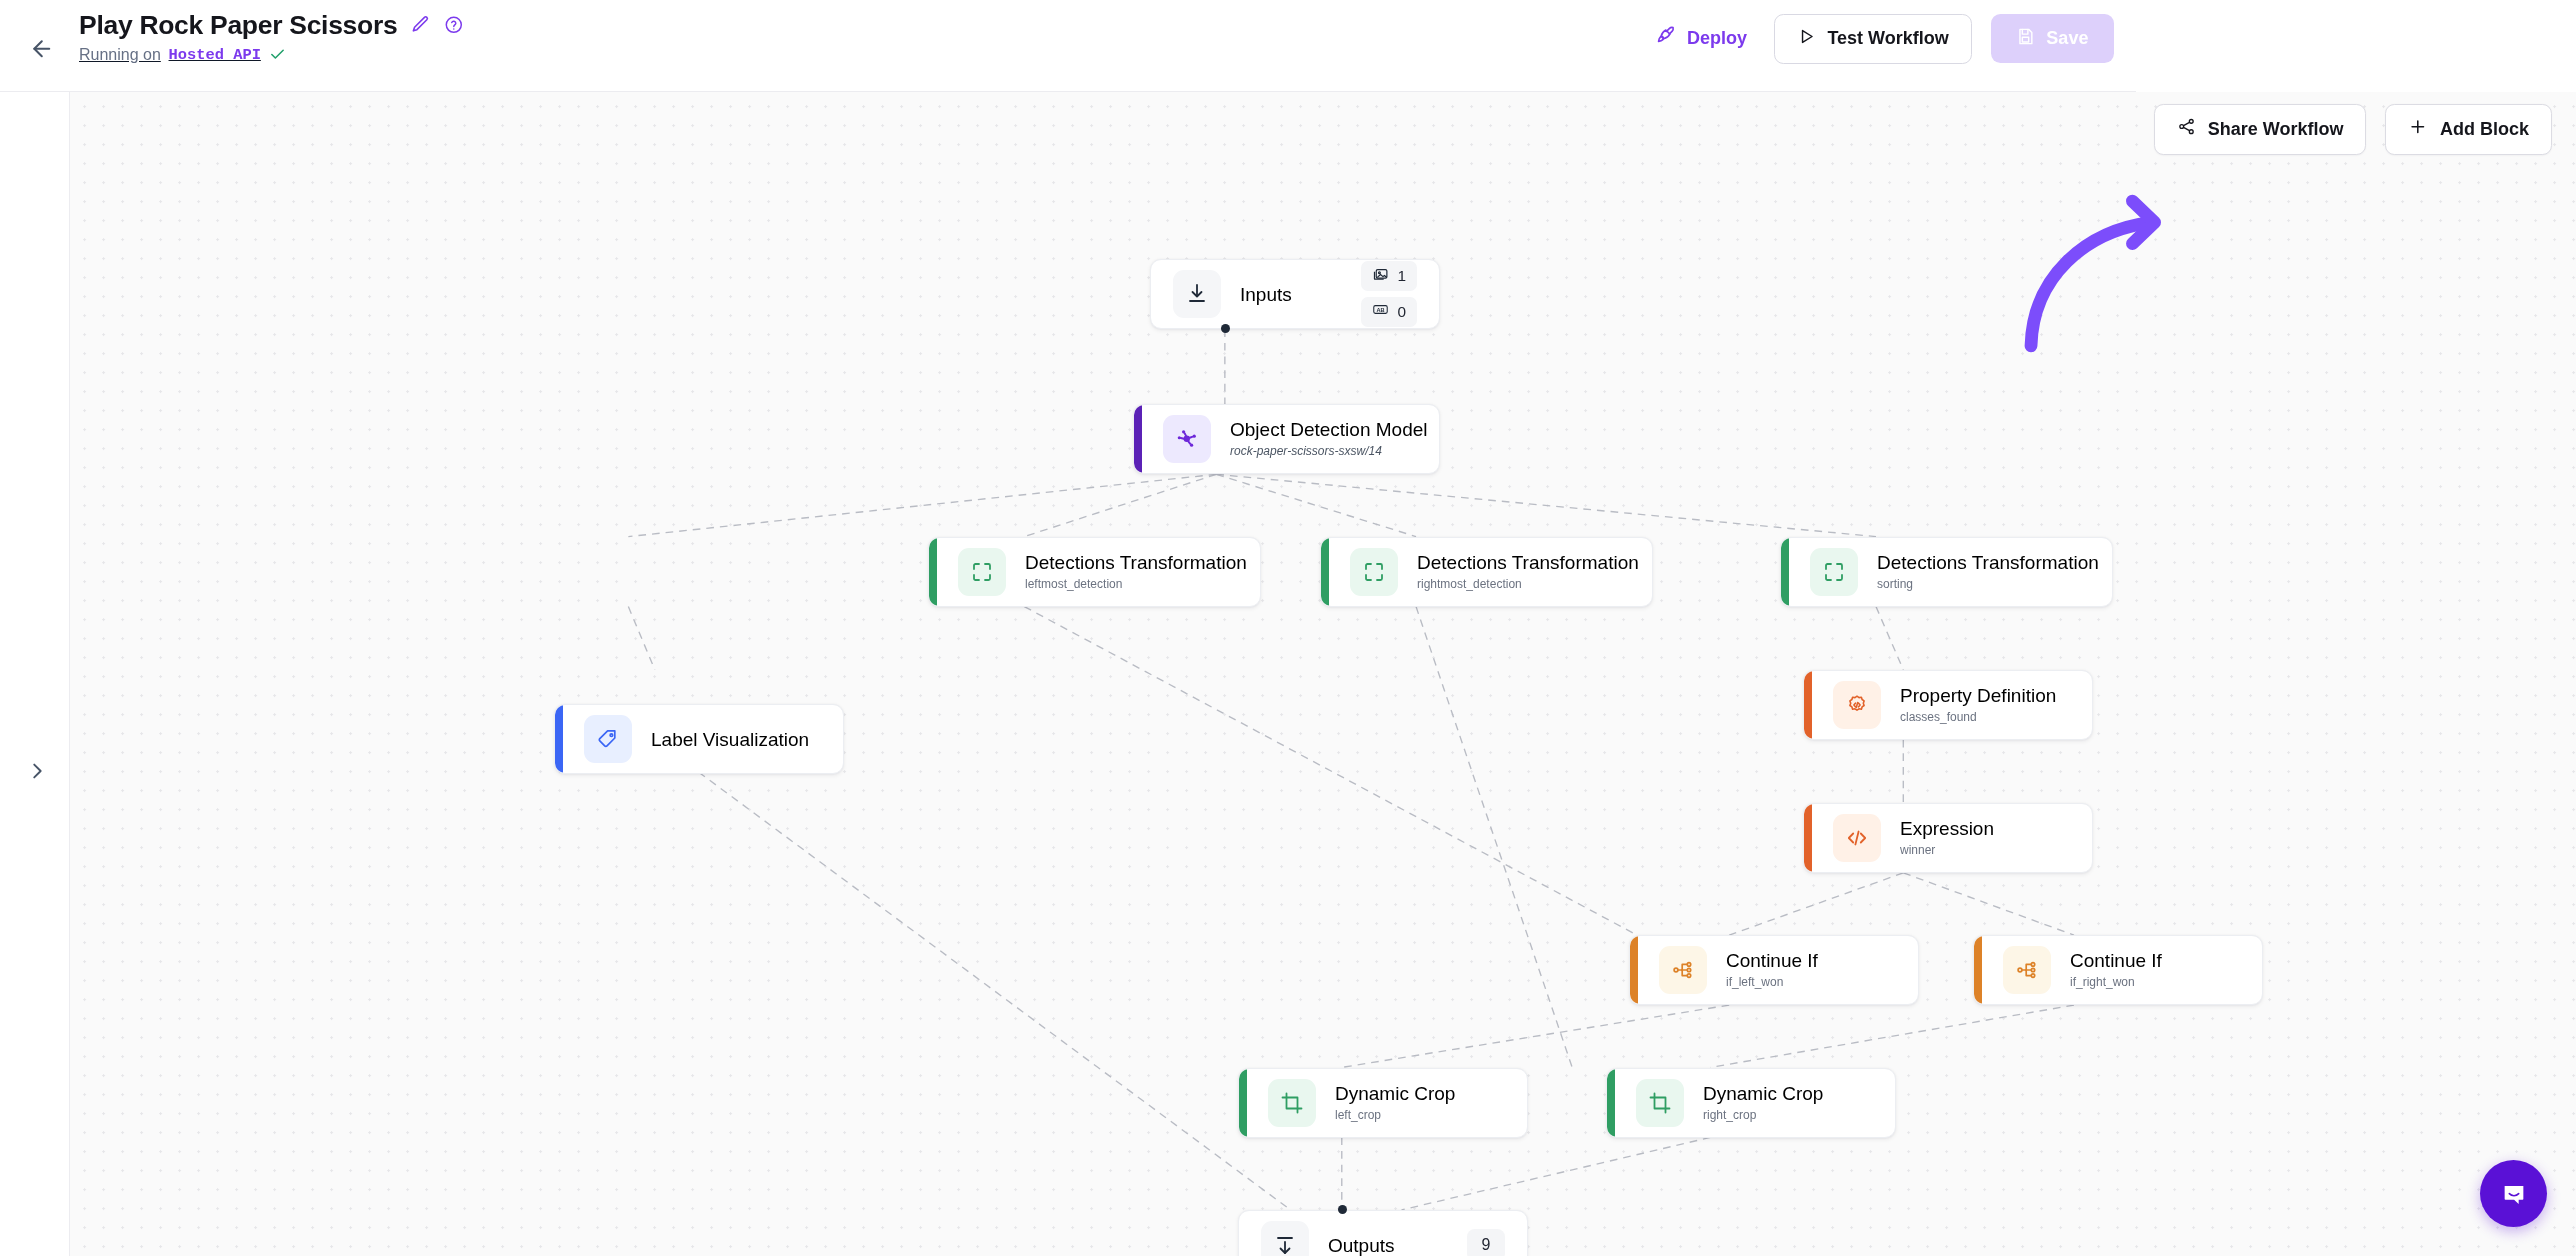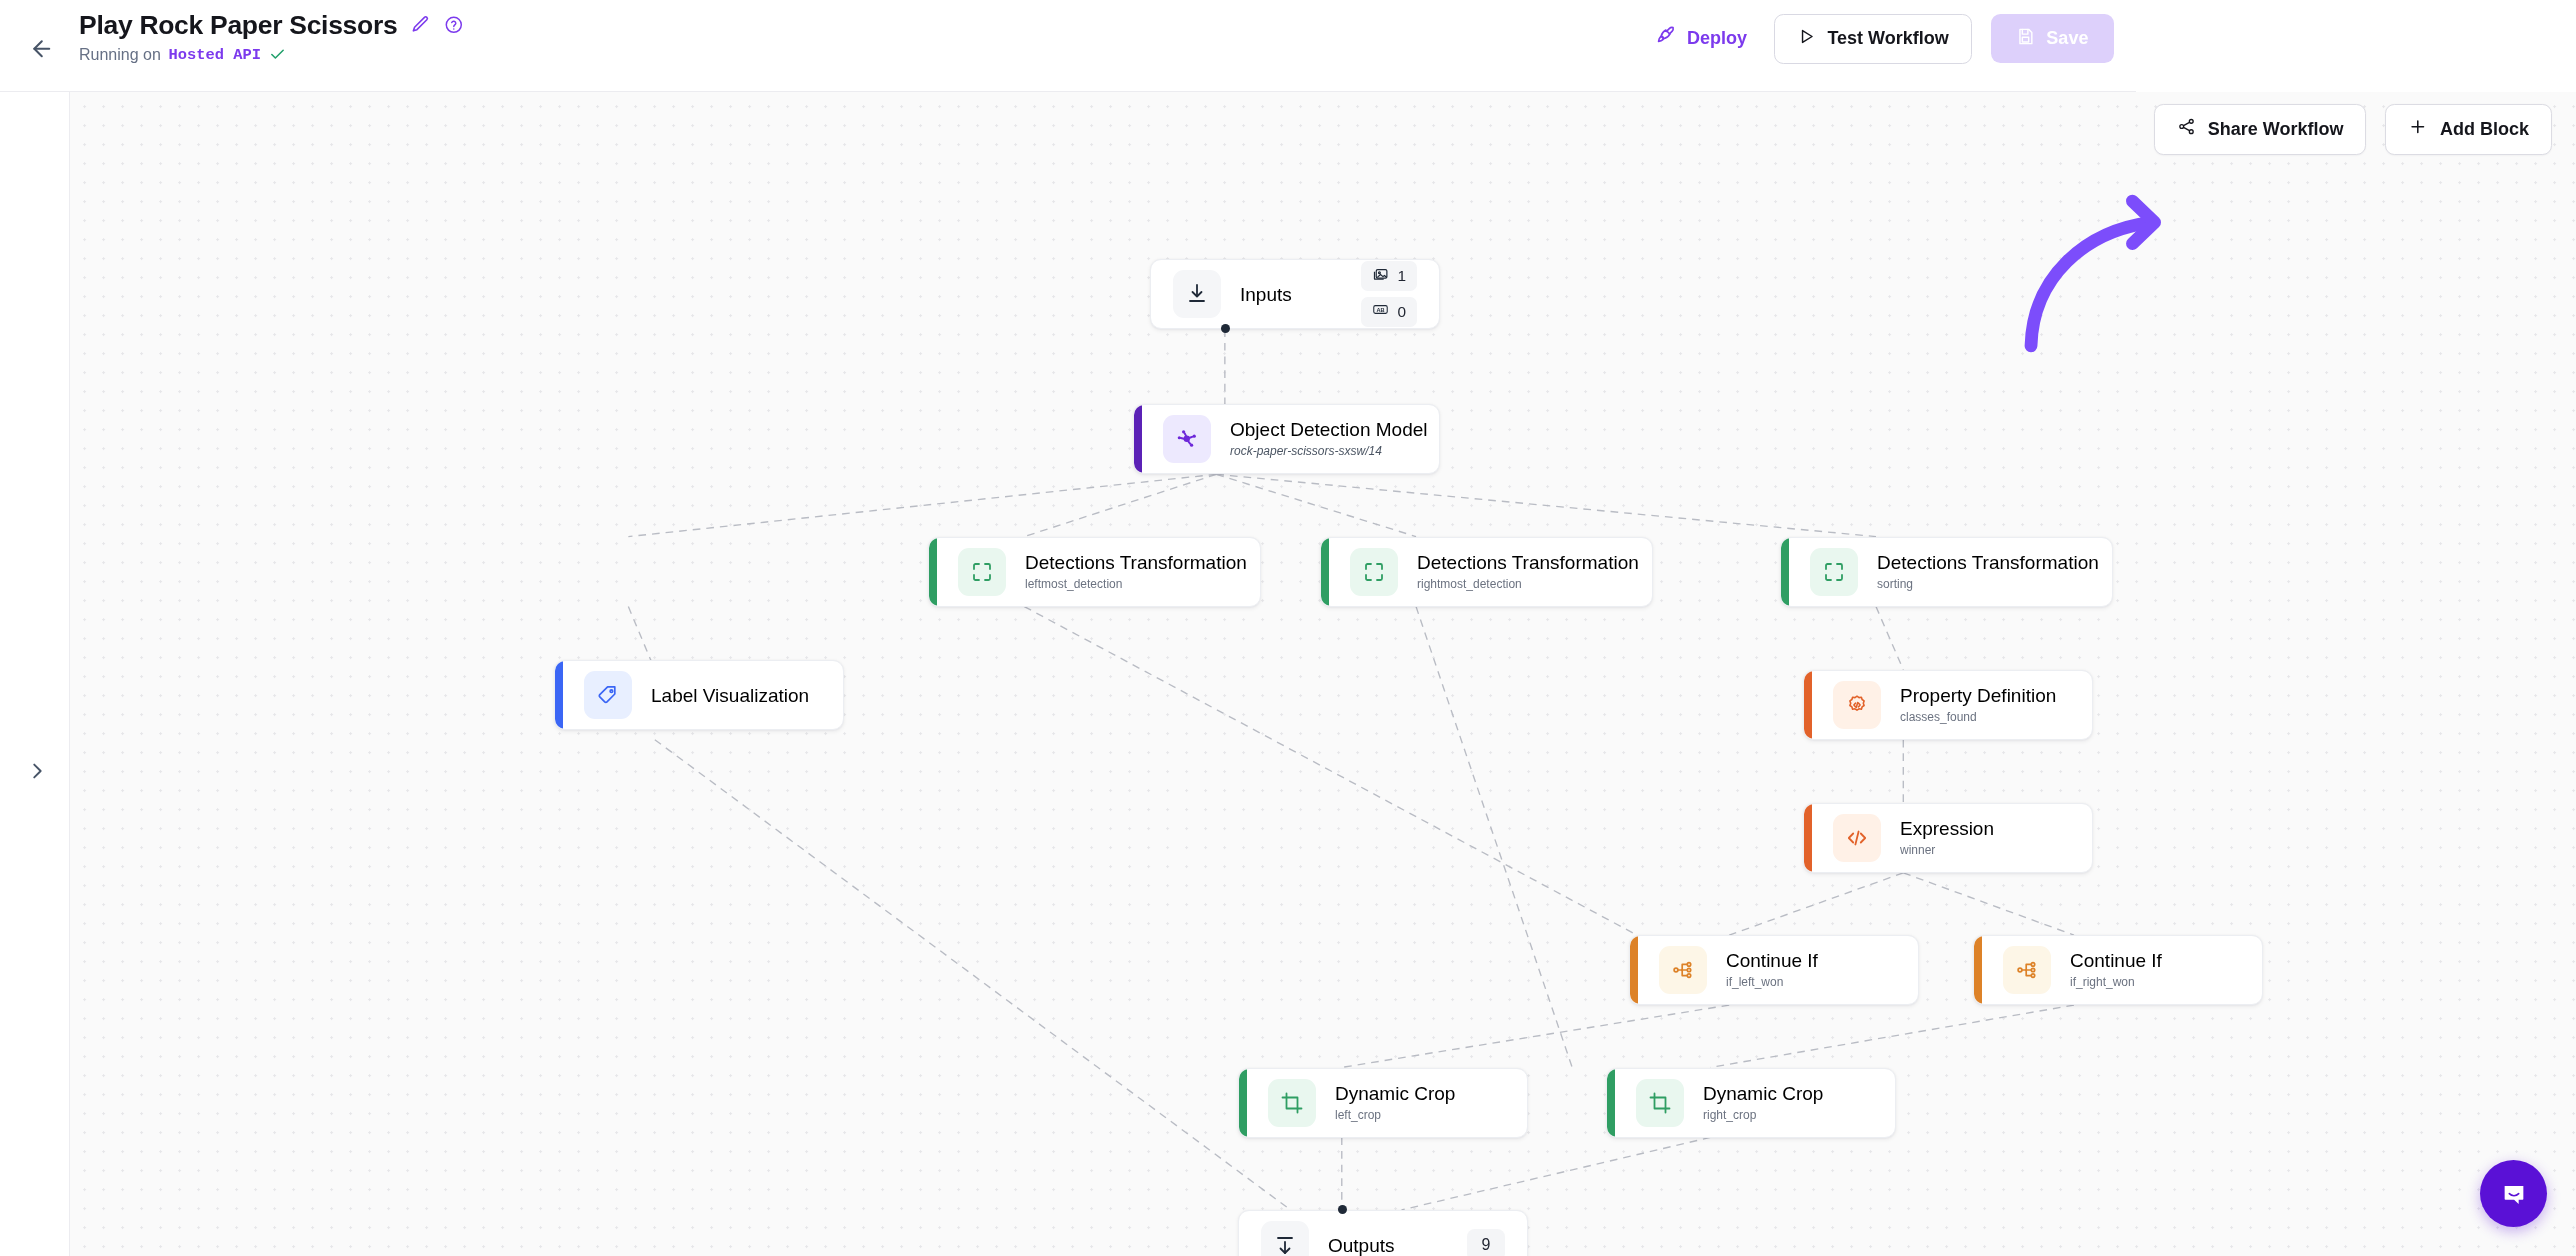--- a/index.html
+++ b/index.html
@@ -20,21 +20,21 @@
   .back-btn {
     position:absolute; left:20.5px; top:29px; width:43px; height:39px;
     display:flex; align-items:center; justify-content:center;
     cursor:pointer; border-radius:6.8px;
   }
   .title-block { position:absolute; left:79px; top:8.5px; }
   .title-row { display:flex; align-items:center; gap:13.7px; }
   .wf-title { font-size:26.5px; font-weight:700; letter-spacing:-0.3px; color:#15161c; line-height:32px; }
   .edit-icon { cursor:pointer; display:flex; align-items:center; }
   .help-icon { cursor:pointer; display:flex; align-items:center; }
-  .subtitle-row { display:flex; align-items:center; gap:7.7px; margin-top:5.1px; font-size:16px; }
+  .subtitle-row { display:flex; align-items:center; gap:7.7px; margin-top:5.1px; font-size:16px;text-decoration:underline; }
   .sub-prefix { color:#667085; }
   .sub-env { color:#7c3aed; font-family:"Liberation Mono", monospace; font-weight:600; font-size:15.4px; }
   .check-icon { display:flex; align-items:center; }
 
   .top-actions { position:absolute; right:22px; top:13.7px; display:flex; align-items:center; gap:19px; }
   .deploy-btn {
     display:flex; align-items:center; gap:10.2px; color:#7c3aed;
     font-size:18px; font-weight:600; cursor:pointer; padding:8.5px 8.5px;
     background:transparent; border:none;
   }
@@ -318,21 +318,21 @@
         </svg>
       </div>
       <div class="node-text">
         <div class="node-title">Object Detection Model</div>
         <div class="node-sub italic">rock-paper-scissors-sxsw/14</div>
       </div>
     </div>
   </div>
 
 
-  <div class="node has-accent" style="left:484px; top:568px; width:290px; height:70px;">
+  <div class="node has-accent" style="left:484px; top:612px; width:290px; height:70px;">
     <div class="accent" style="background:#3b66f5;"></div>
     <div class="node-inner">
       <div class="ic-box" style="background:#e8efff;">
         <svg width="24" height="24" viewBox="0 0 24 24" fill="none" stroke="#3b66f5" stroke-width="1.7" stroke-linecap="round" stroke-linejoin="round">
           <path d="M3.8 11.6 11.6 3.8h7.2v7.2l-7.8 7.8a1.6 1.6 0 0 1-2.3 0l-4.9-4.9a1.6 1.6 0 0 1 0-2.3z"></path>
           <circle cx="15.4" cy="8.2" r="1.3"></circle>
         </svg>
       </div>
       <div class="node-text">
         <div class="node-title">Label Visualization</div>

